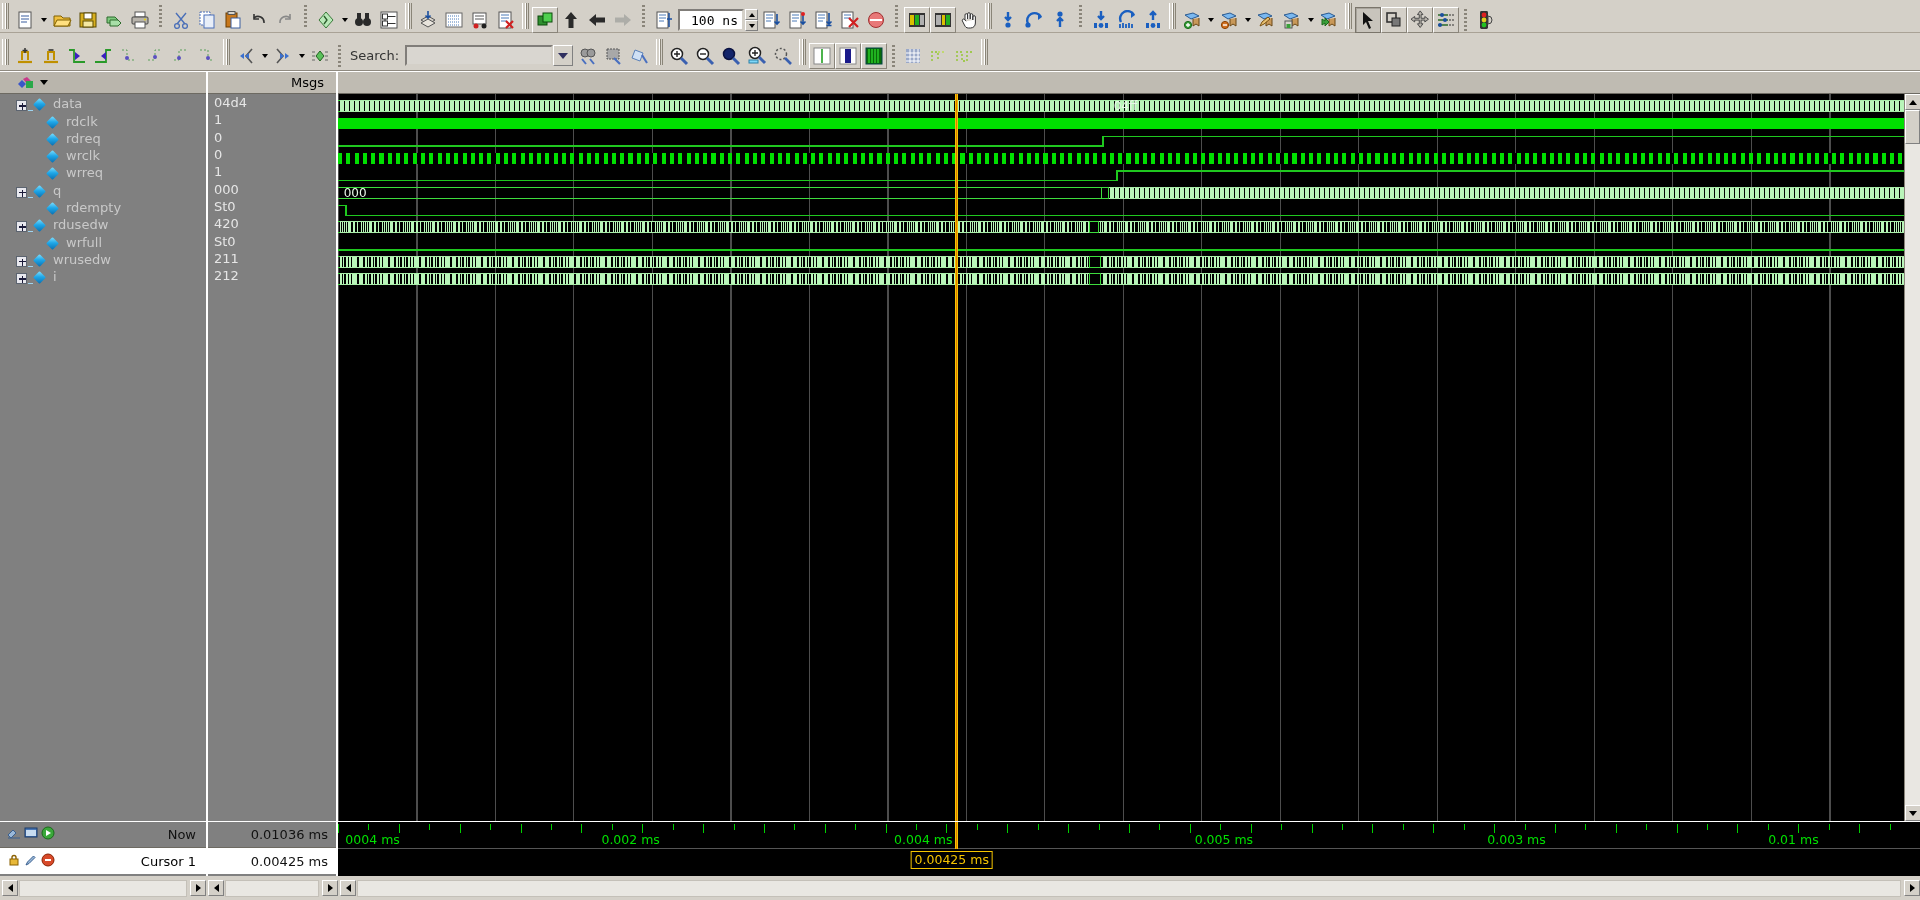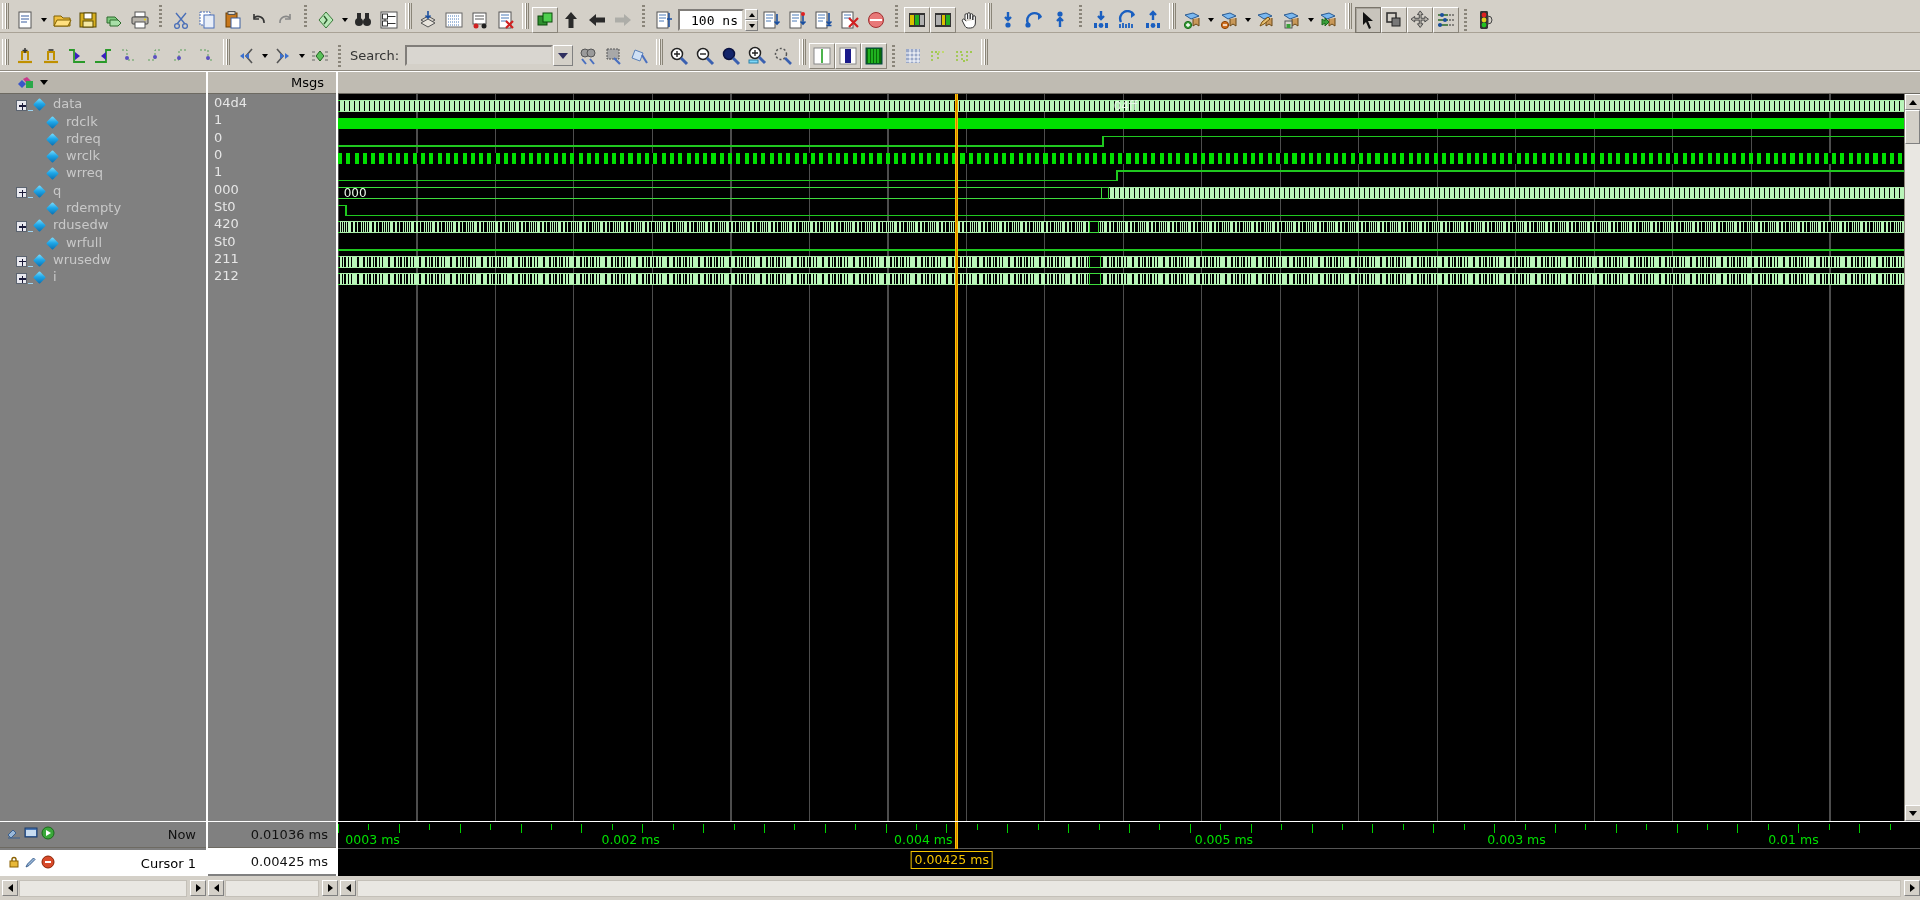--- a/index.html
+++ b/index.html
@@ -290,21 +290,21 @@
 
   
   .wave-bottom {
     flex: none;
     display: flex;
     height: 55px;
     border-top: 1px solid #ffffff;
   }
   .bot-names {
     width:206px; flex:none; background:#808080;
-    display:flex; flex-direction:column;justify-content:space-between;
+    display:flex; flex-direction:column;
   }
   .bot-values {
     width:130px; flex:none; background:#808080;
     border-left:2px solid #fff;
     display:flex; flex-direction:column;
   }
   .bot-wave {
     flex:1 1 auto; background:#000; border-left:2px solid #fff;
     position:relative; min-width:0;
   }
@@ -1230,21 +1230,21 @@
           <div class="tick major" style="left: 80.7692%;"></div>
           <div class="tick" style="left: 82.6923%;"></div>
           <div class="tick major" style="left: 84.6154%;"></div>
           <div class="tick" style="left: 86.5385%;"></div>
           <div class="tick major" style="left: 88.4615%;"></div>
           <div class="tick" style="left: 90.3846%;"></div>
           <div class="tick major" style="left: 92.3077%;"></div>
           <div class="tick" style="left: 94.2308%;"></div>
           <div class="tick major" style="left: 96.1538%;"></div>
           <div class="tick" style="left: 98.0769%;"></div>
-          <div class="tlabel" style="left: 1.5%; transform: translateX(-30%);">0003 ms</div>
+          <div class="tlabel" style="left: 1.5%; transform: translateX(-30%);">0004 ms</div>
           <div class="tlabel" style="left: 18.5%;">0.002 ms</div>
           <div class="tlabel" style="left: 37%;">0.004 ms</div>
           <div class="tlabel" style="left: 56%;">0.005 ms</div>
           <div class="tlabel" style="left: 74.5%;">0.003 ms</div>
           <div class="tlabel" style="left: 92%;">0.01 ms</div>
         </div>
       <div class="cursor-row">
         <div class="cursor-tag" id="cursor-tag" style="left: 41.4%;">0.00425 ms</div>
       </div>
       <div class="cursor-line" id="cursor-bottom" style="height: 27px; bottom: auto; left: 39%;">

